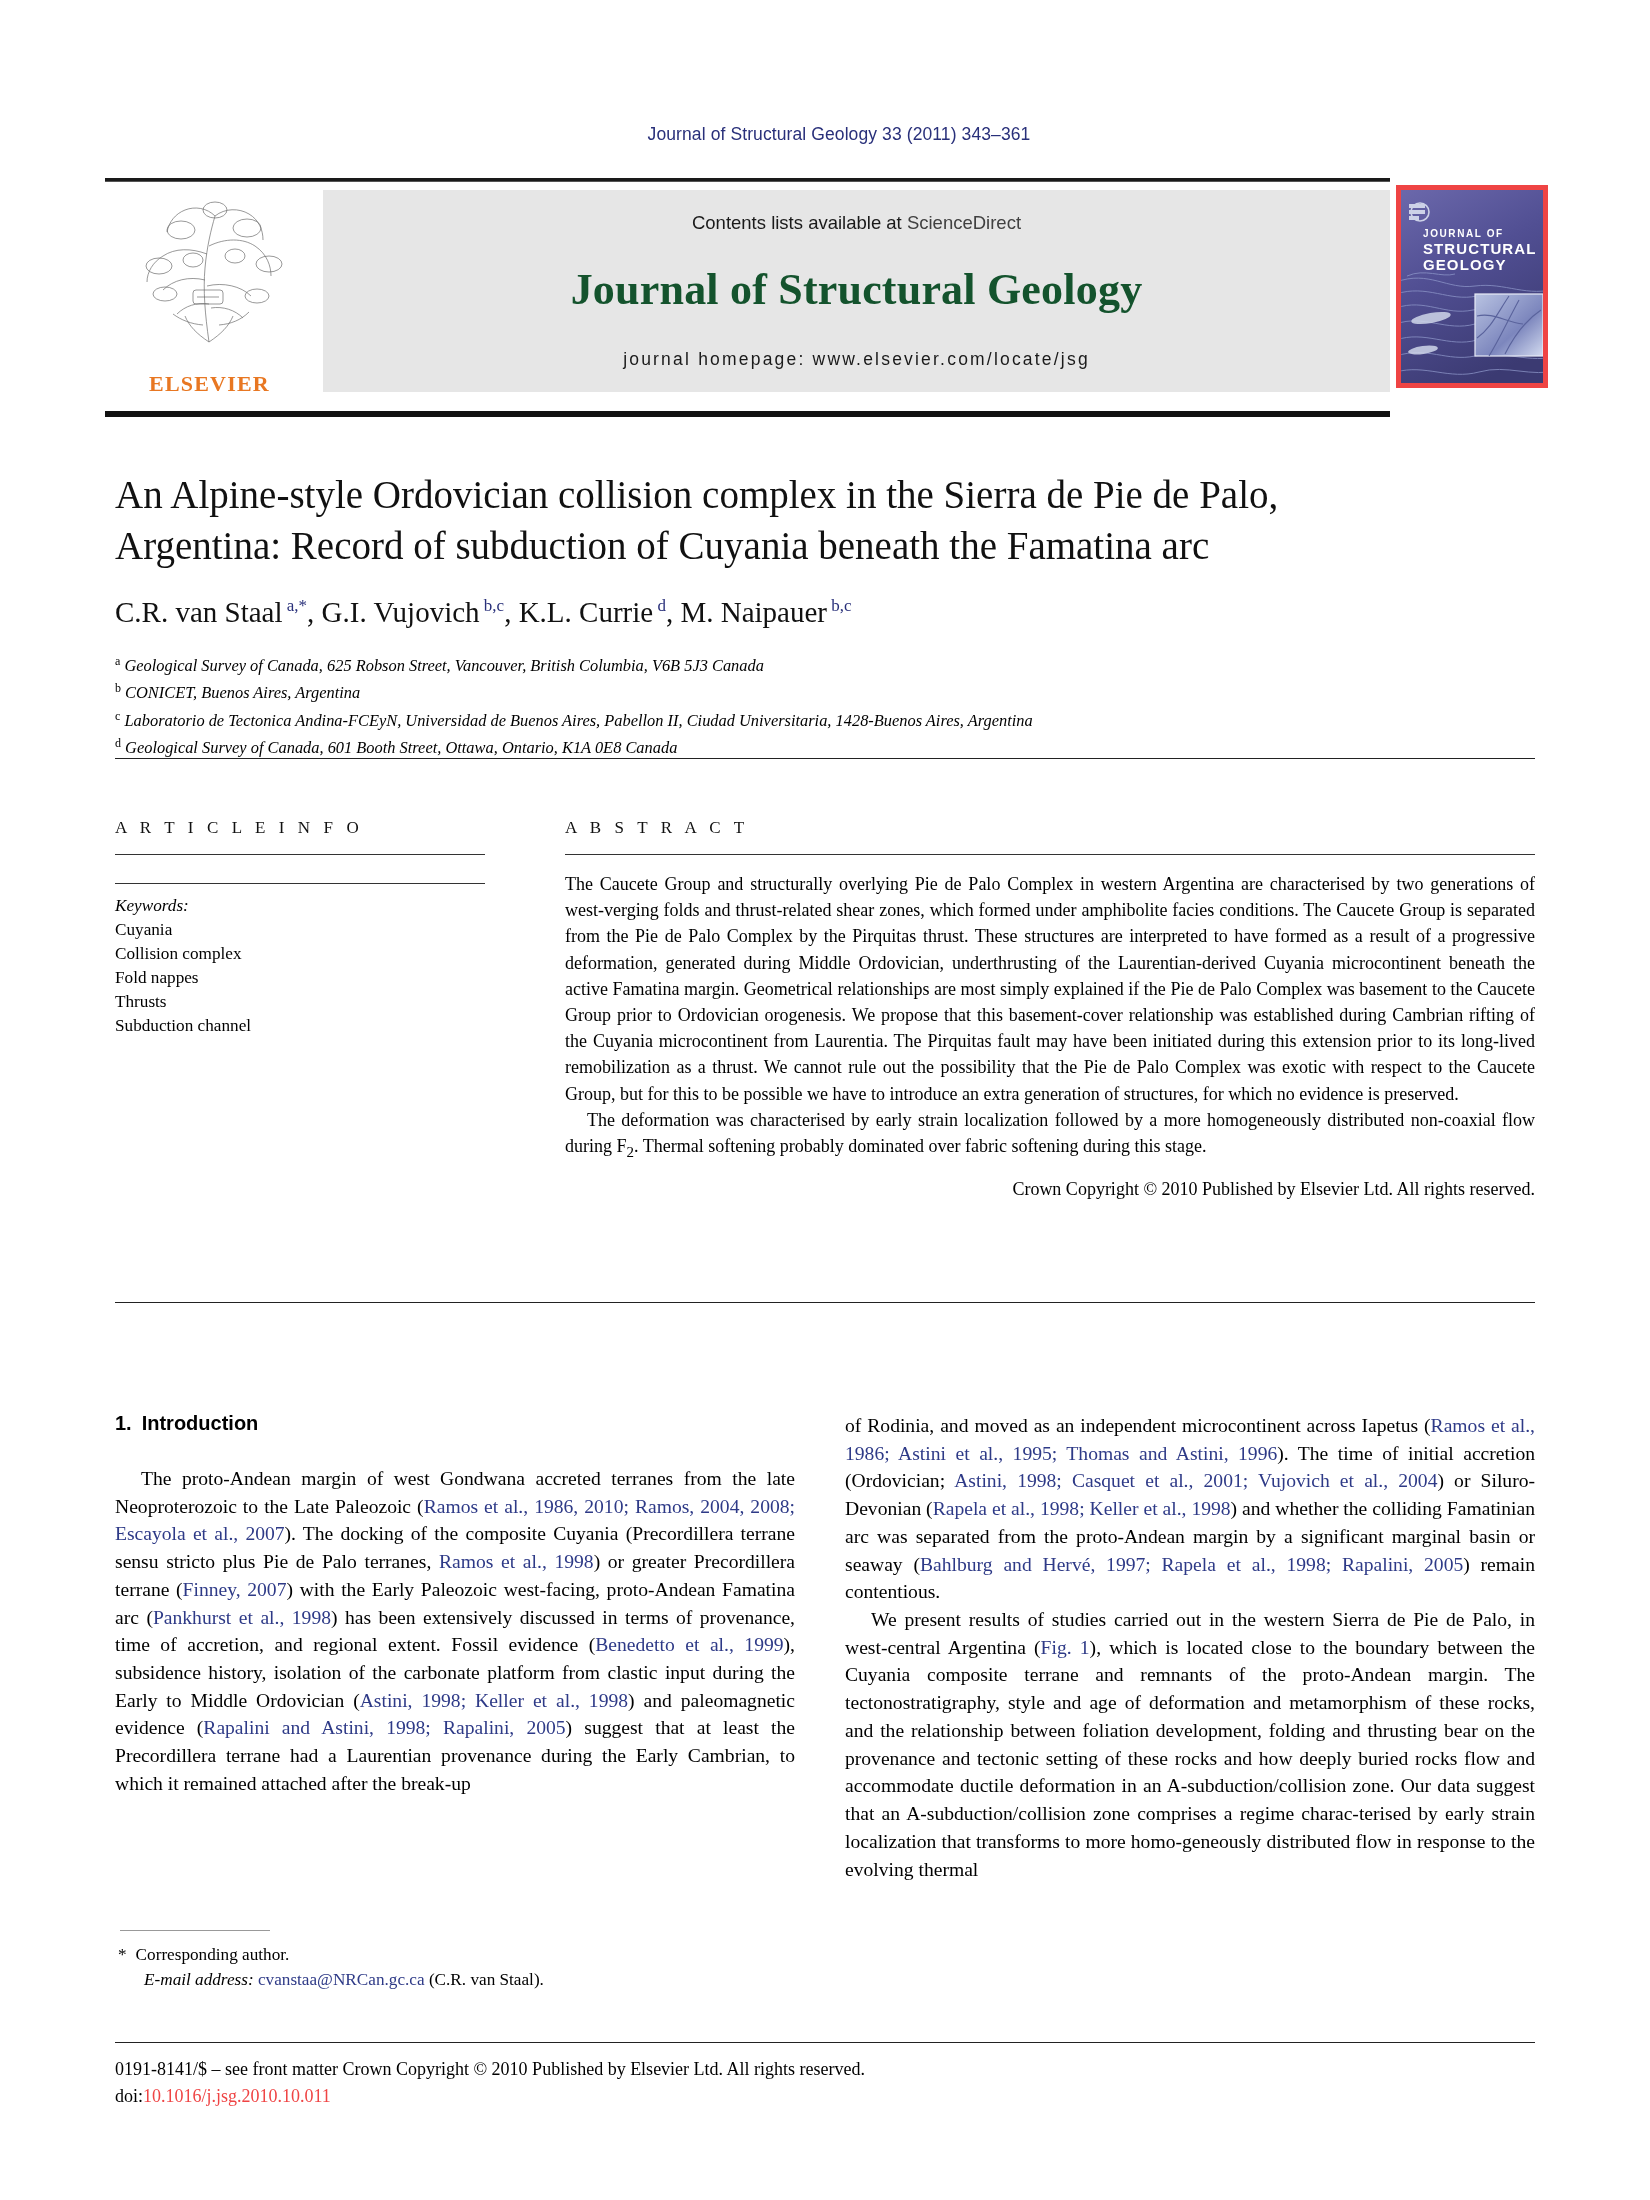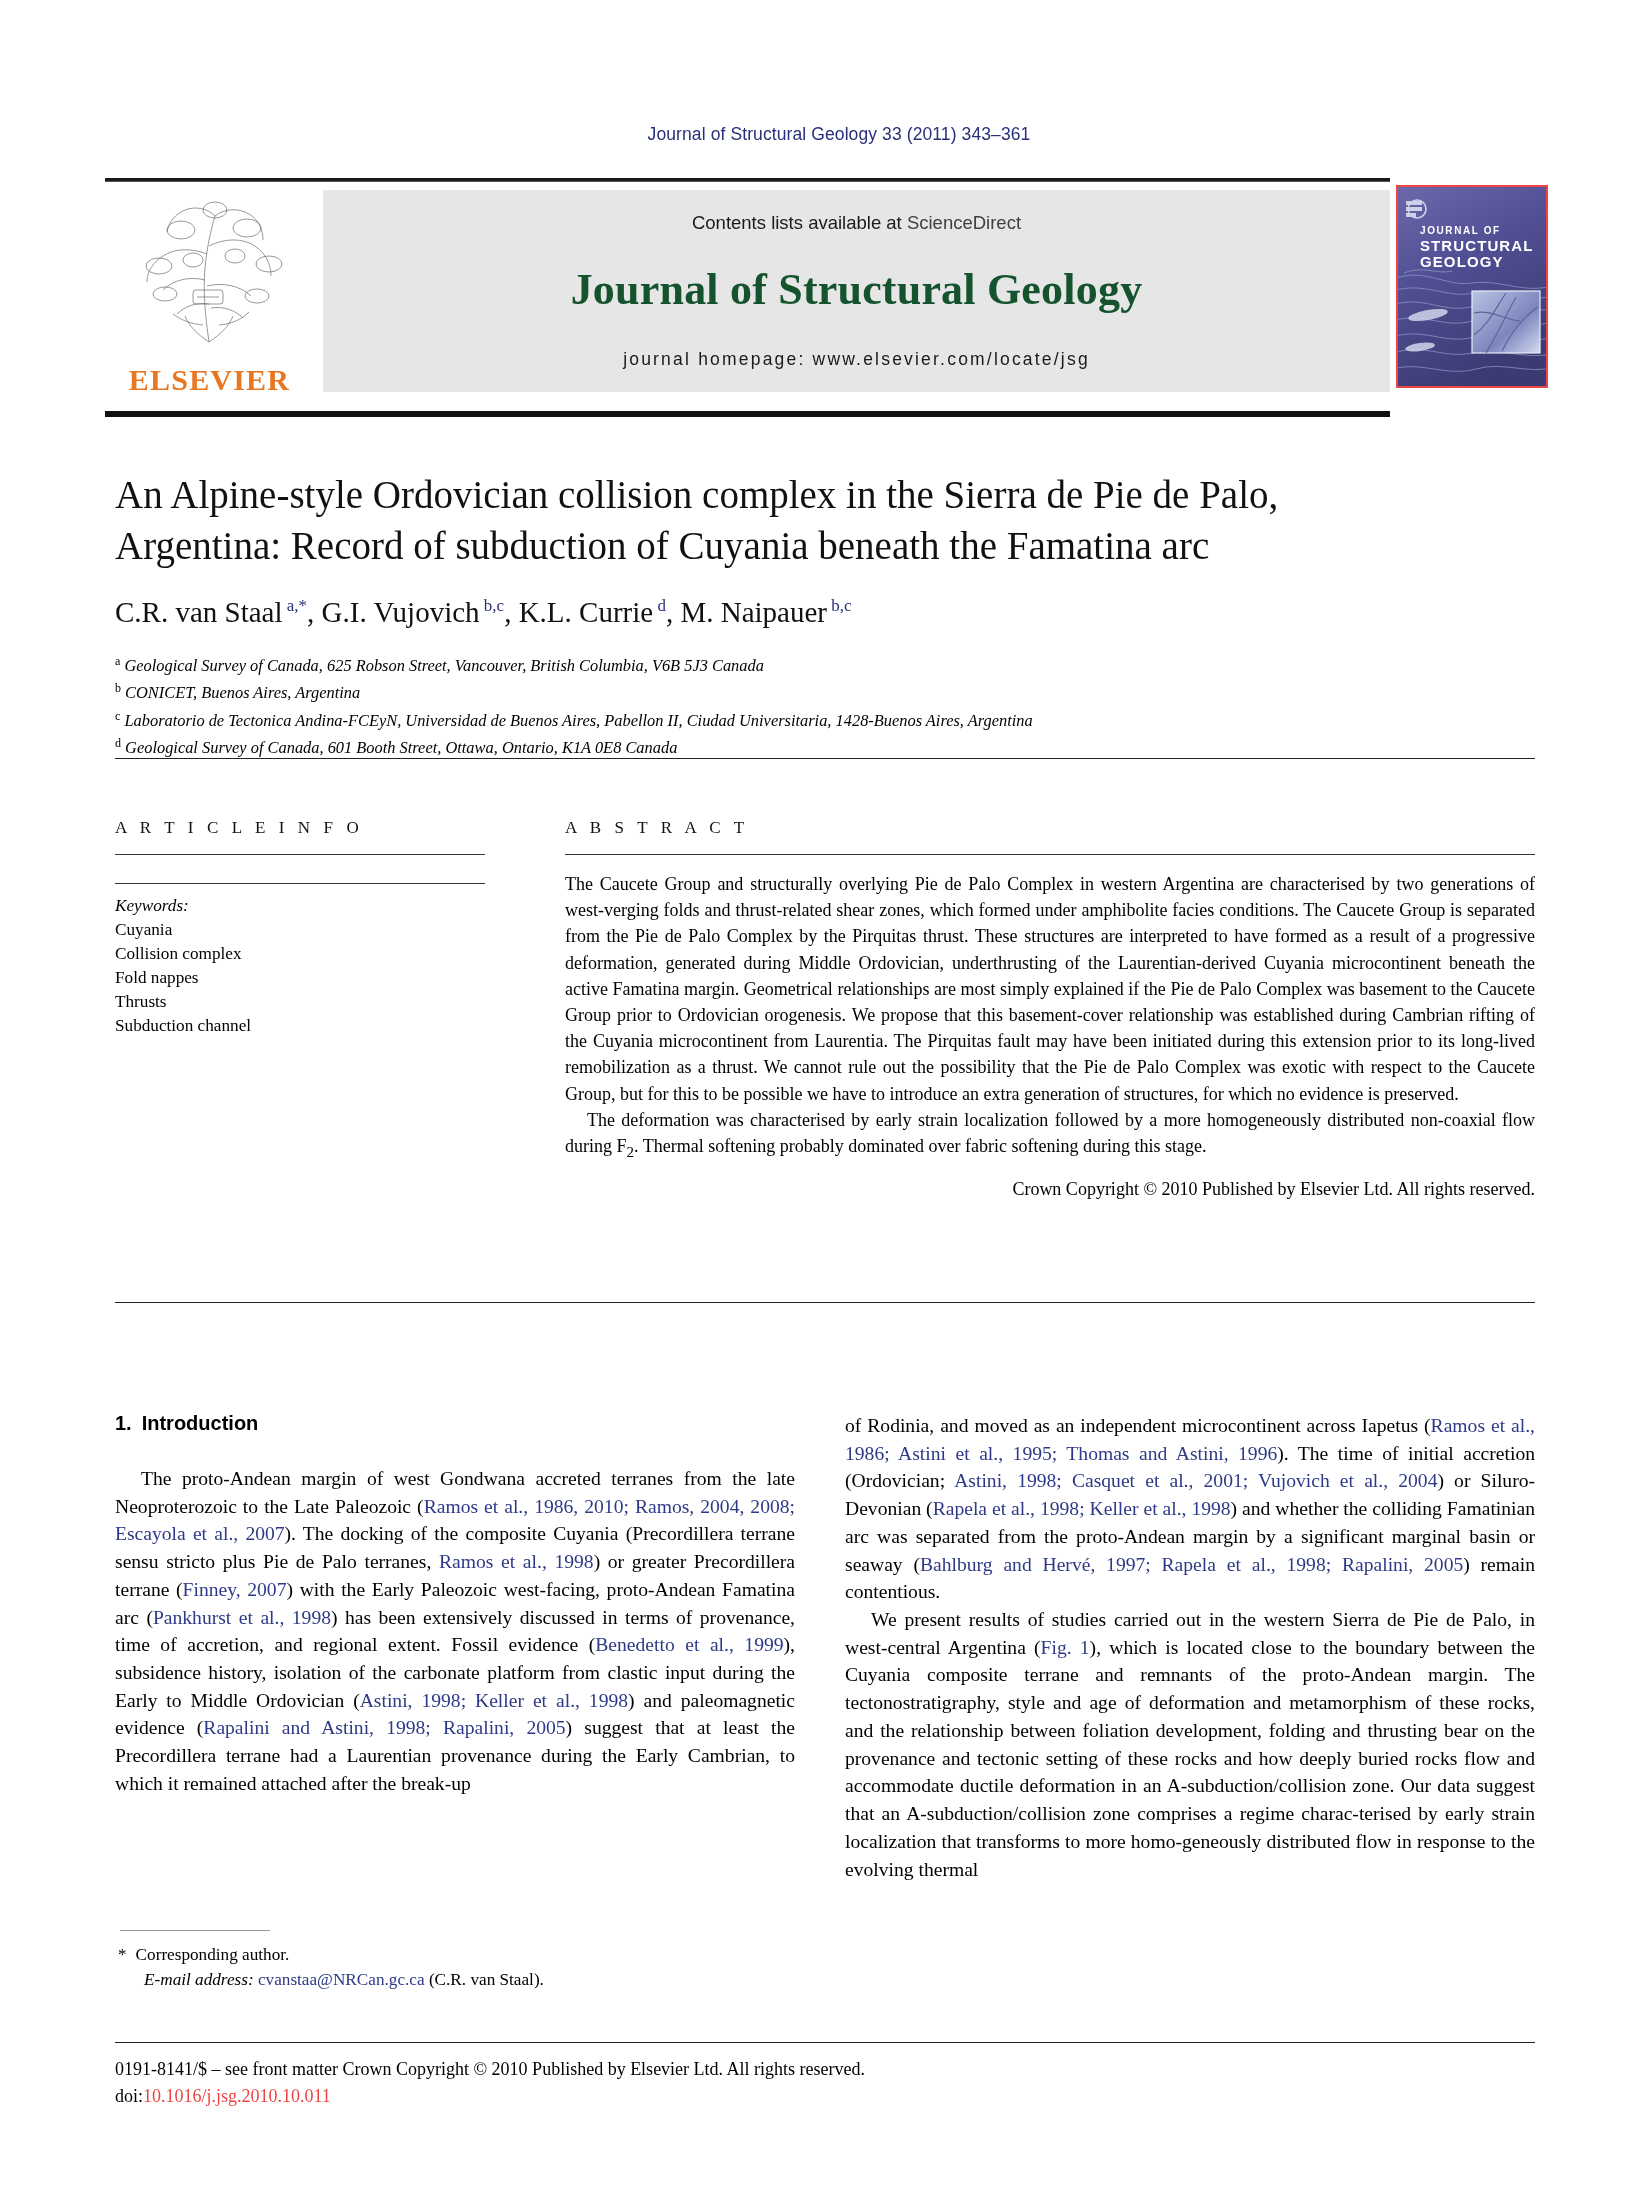--- a/index.html
+++ b/index.html
@@ -59,21 +59,21 @@
     width: 212px;
     height: 215px;
   }
   .tree-svg { position: absolute; left: 14px; top: 4px; }
   .elsevier-word {
     position: absolute;
     left: 2px; bottom: 8px;
     width: 205px;
     text-align: center;
     font-family: "Liberation Serif", serif;
-    font-size: 30px;
+    font-size: 22px;
     font-weight: bold;
     letter-spacing: 1.2px;
     color: #e87722;
   }
   .grey-panel {
     position: absolute;
     left: 218px; top: 0;
     width: 1067px;
     height: 202px;
     background: #e6e6e6;
@@ -107,21 +107,21 @@
     height: 6px;
     background: #111;
     margin-top: 6px;
   }
 
   
   .cover-thumb {
     position: absolute;
     left: 1396px; top: 185px;
     width: 152px; height: 203px;
-    border: 2px solid #ef4444;
+    border: 5px solid #ef4444;
     overflow: hidden;
   }
 
   
   .title {
     position: absolute;
     left: 115px; top: 470px;
     width: 1420px;
     font-size: 39px;
     line-height: 1.30;

